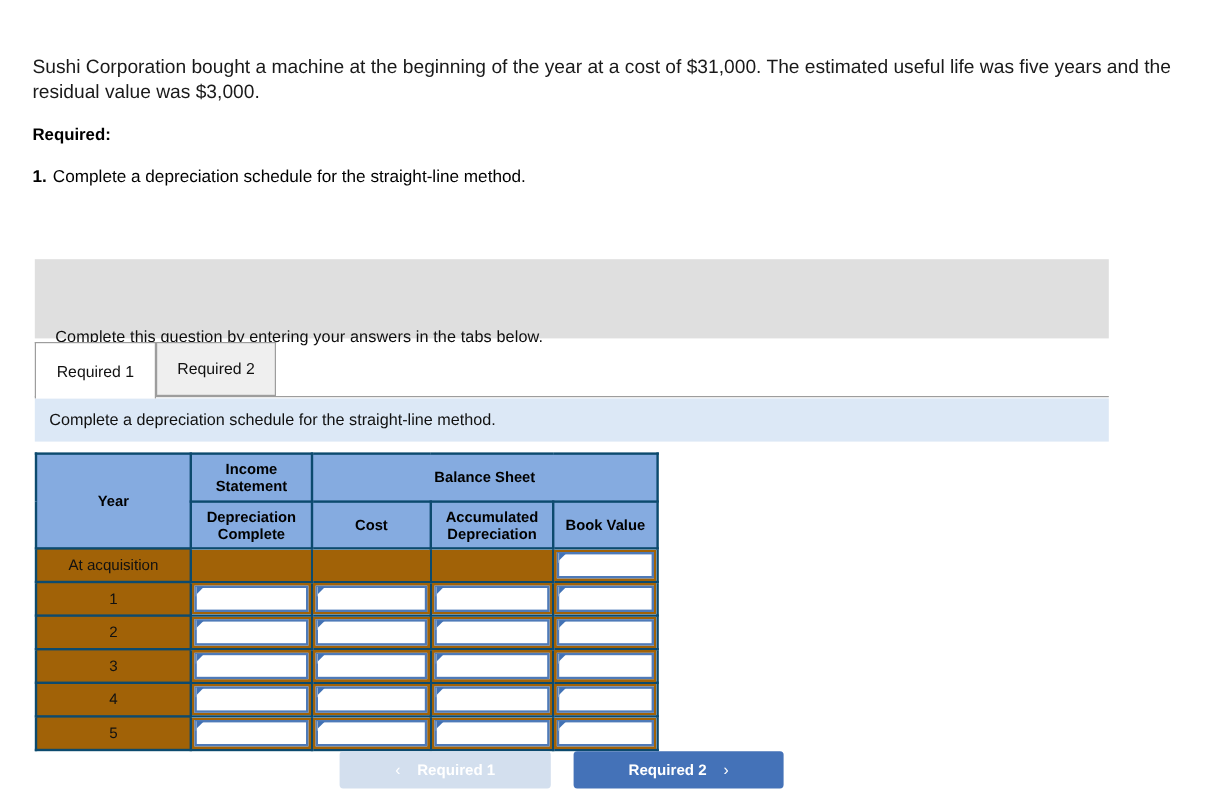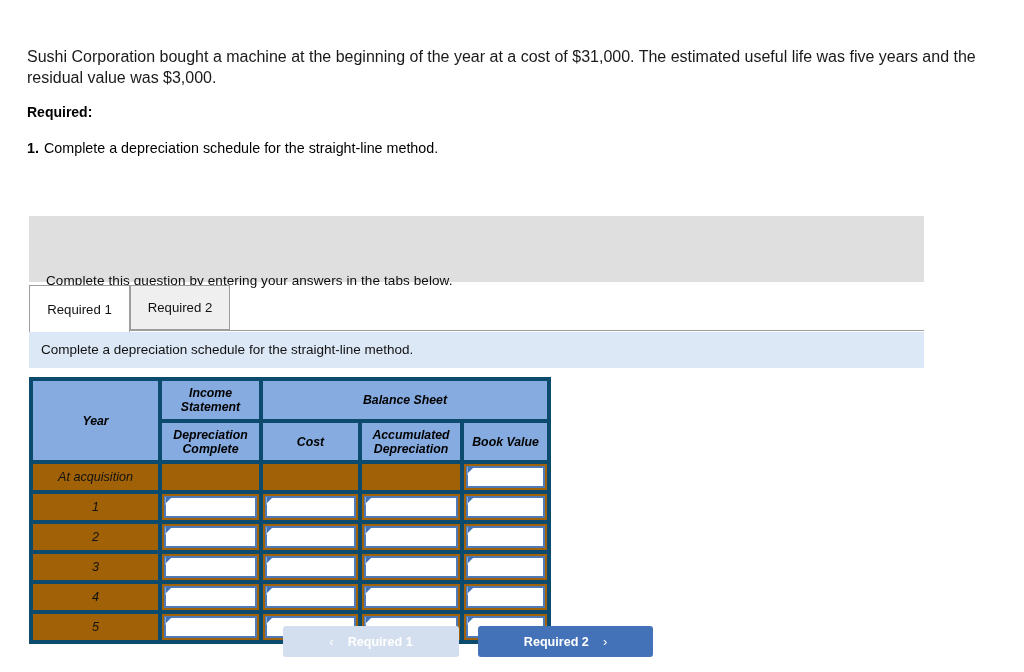--- a/index.html
+++ b/index.html
@@ -145,25 +145,24 @@
   .schedule-table {
     position: absolute;
     left: 29px;
     top: 377px;
     border-collapse: collapse;
     table-layout: fixed;
     font-size: 12.3px;
   }
   .schedule-table th,
   .schedule-table td {
-    border: 4px solid #0c4a6e;
+    border: 2px solid #0c4a6e;
     padding: 0;
     margin: 0;
     vertical-align: middle;
-    font-style: italic;
   }
   .schedule-table th {
     background: #85abe0;
     color: #000;
     font-weight: bold;
     text-align: center;
     line-height: 14px;
     font-size: 12.3px;
   }
   .col-year   { width: 129px; }

